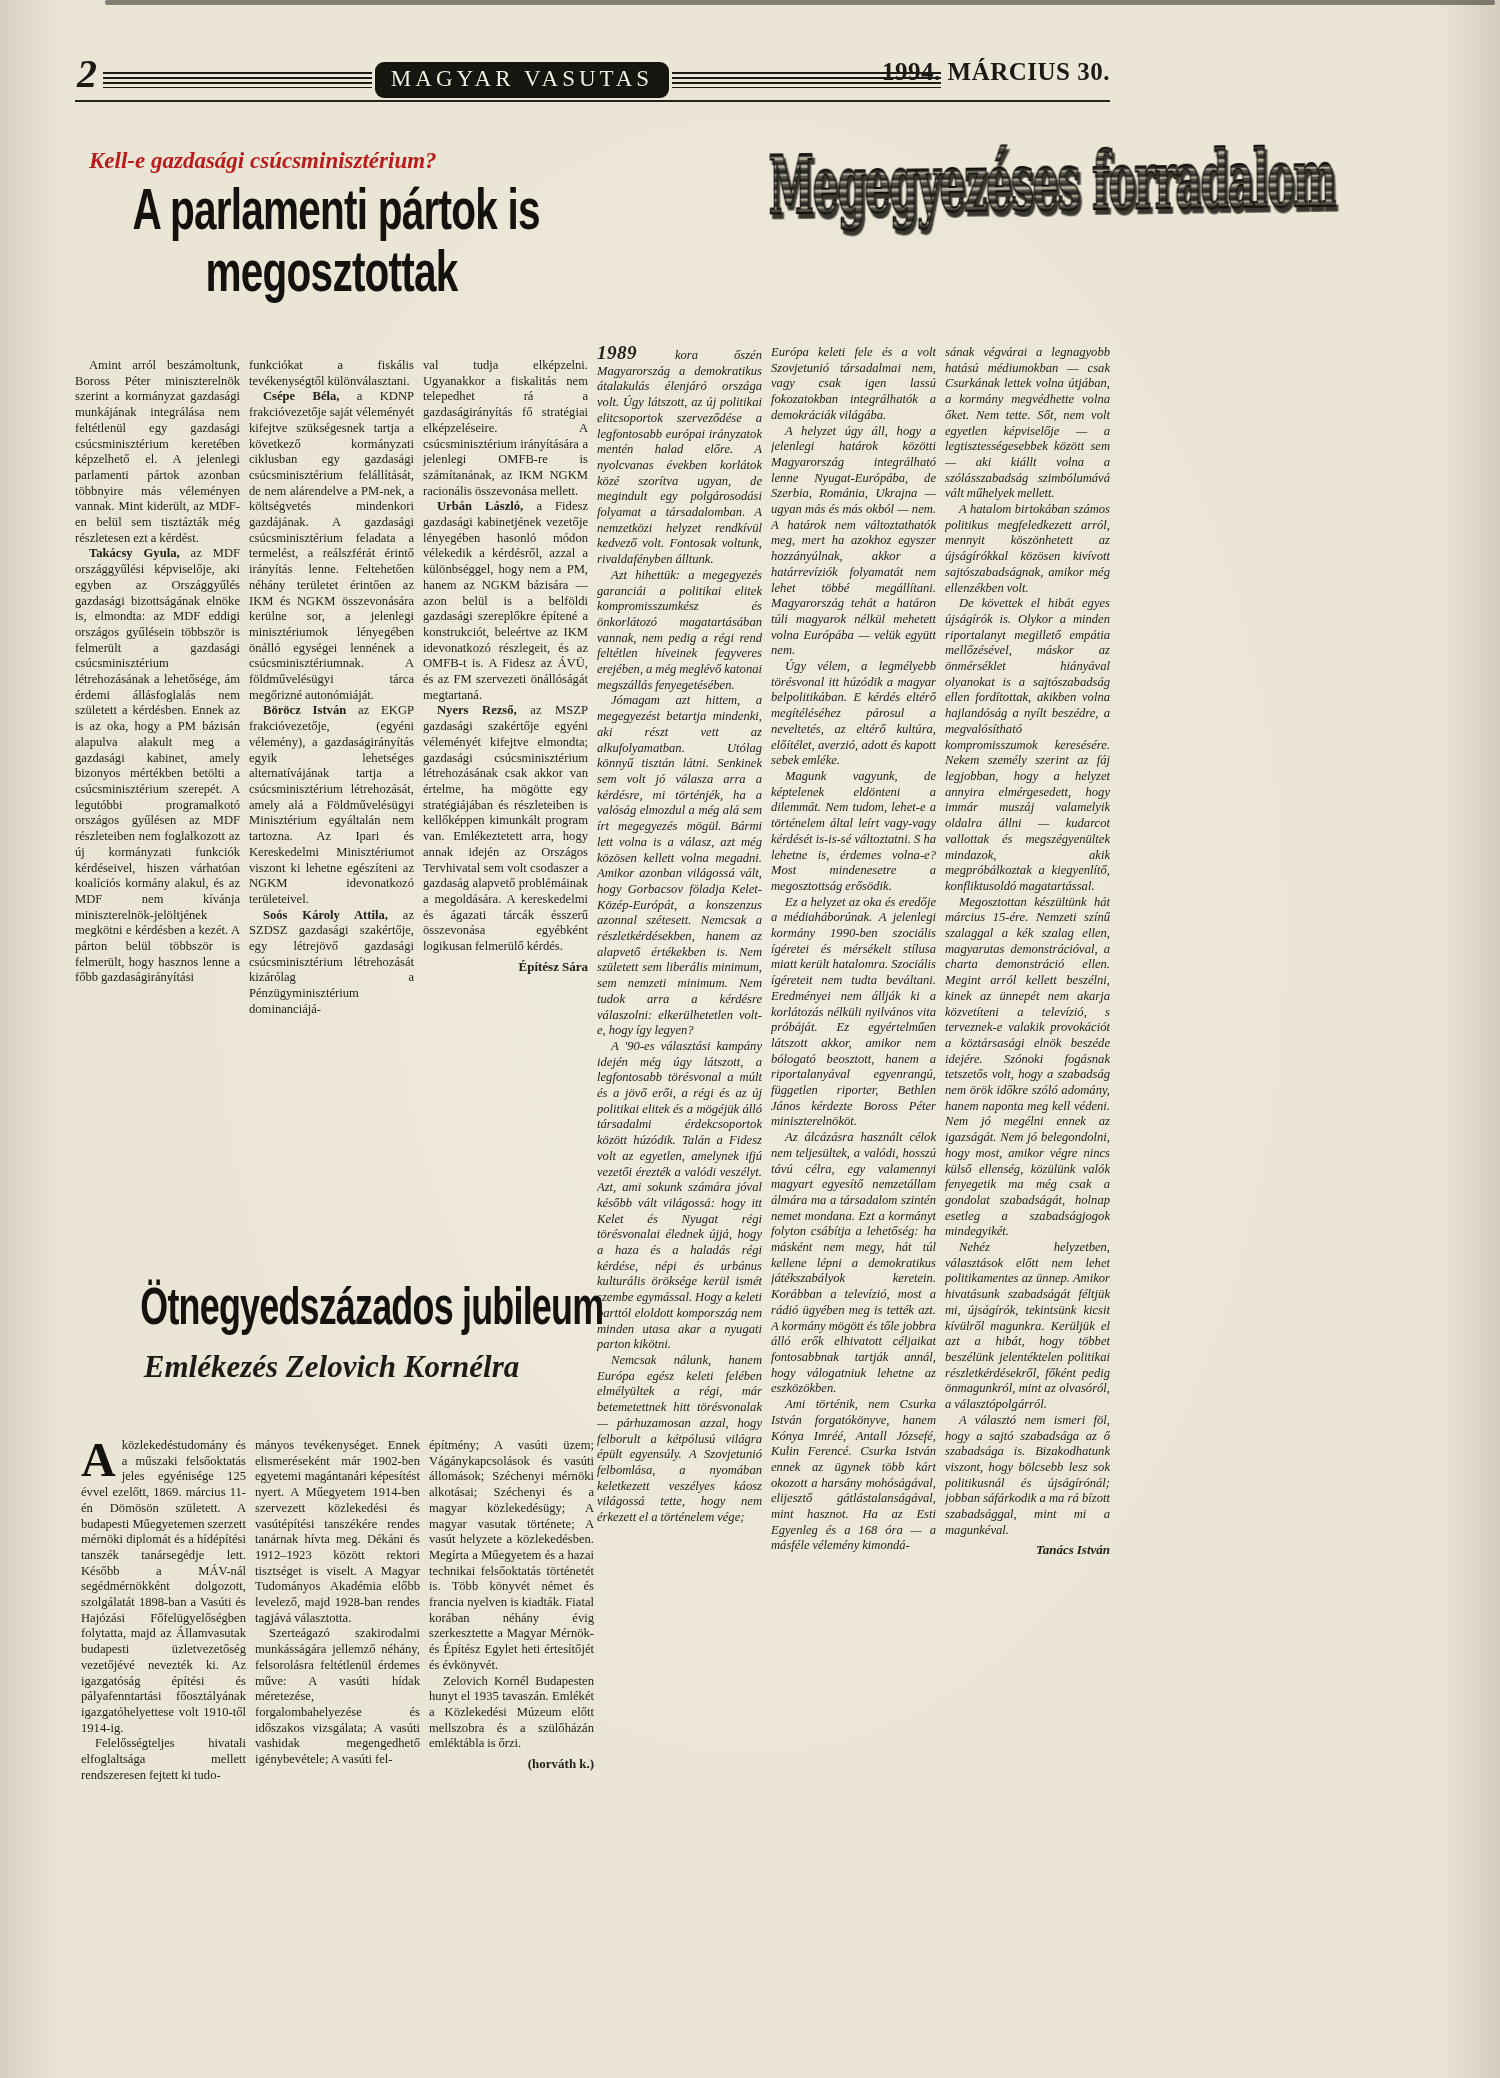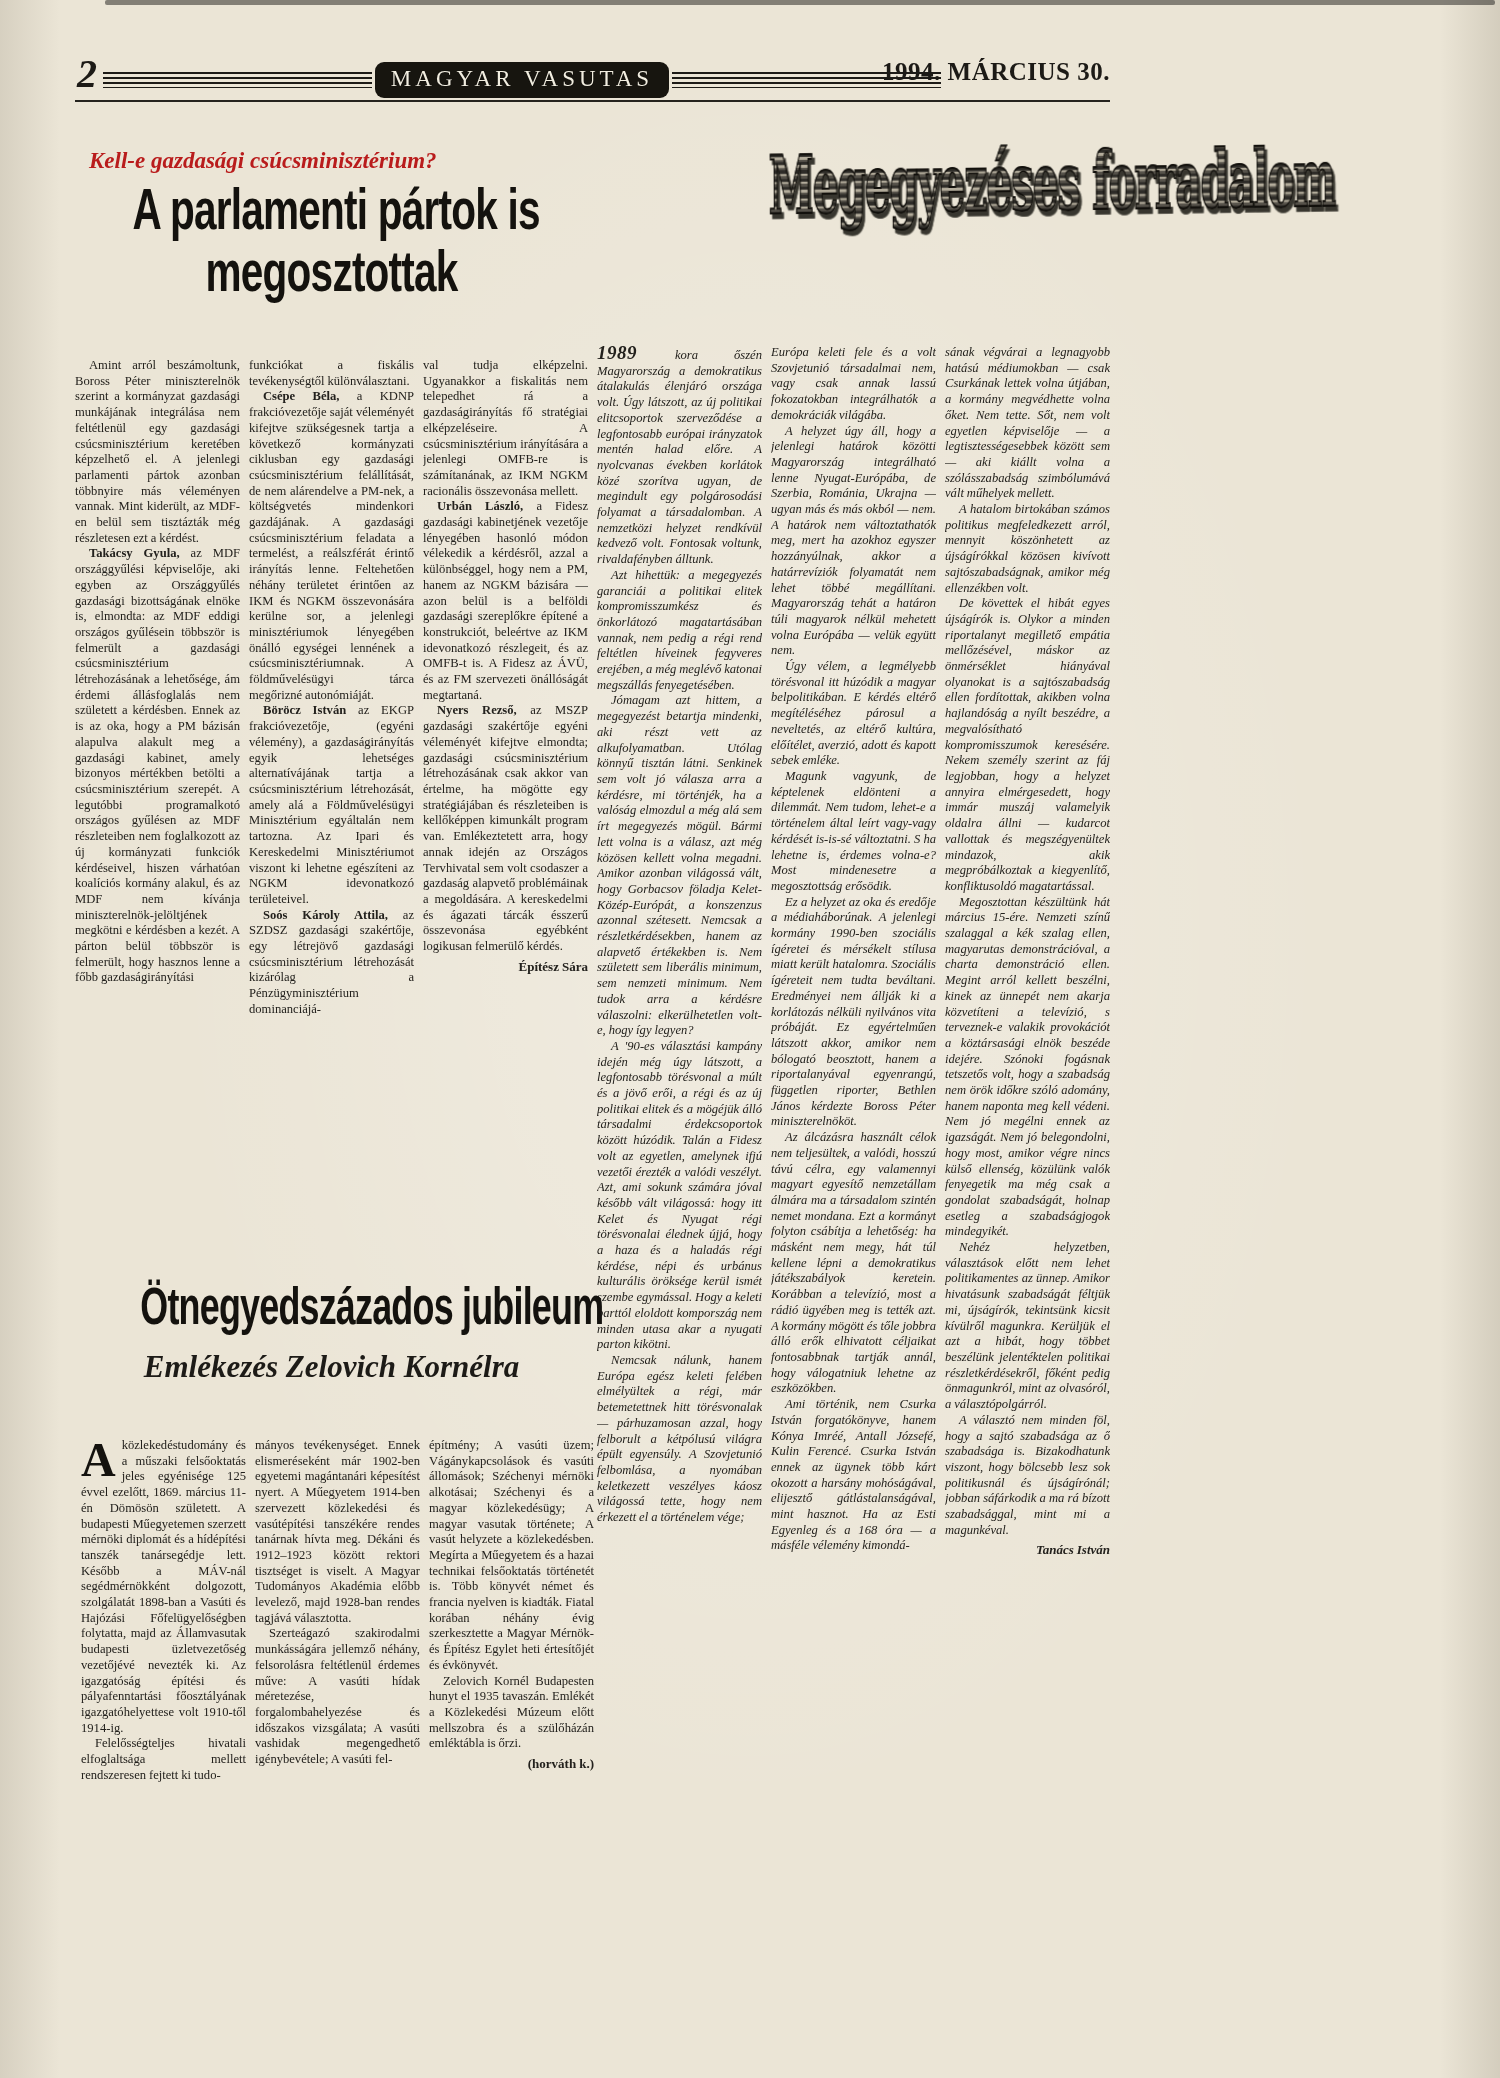--- a/index.html
+++ b/index.html
@@ -115,35 +115,35 @@
 
 <section class="ra-cols cols">
   <div class="col">
       <p class="noindent year-lead"><b>1989</b> kora őszén Magyarország a demokratikus átalakulás élenjáró országa volt. Úgy látszott, az új politikai elitcsoportok szerveződése a legfontosabb európai irányzatok mentén halad előre. A nyolcvanas években korlátok közé szorítva ugyan, de megindult egy polgárosodási folyamat a társadalomban. A nemzetközi helyzet rendkívül kedvező volt. Fontosak voltunk, rivaldafényben álltunk.</p>
       <p>Azt hihettük: a megegyezés garanciái a politikai elitek kompromisszumkész és önkorlátozó magatartásában vannak, nem pedig a régi rend feltétlen híveinek fegyveres erejében, a még meglévő katonai megszállás fenyegetésében.</p>
       <p>Jómagam azt hittem, a megegyezést betartja mindenki, aki részt vett az alkufolyamatban. Utólag könnyű tisztán látni. Senkinek sem volt jó válasza arra a kérdésre, mi történjék, ha a valóság elmozdul a még alá sem írt megegyezés mögül. Bármi lett volna is a válasz, azt még közösen kellett volna megadni. Amikor azonban világossá vált, hogy Gorbacsov föladja Kelet-Közép-Európát, a konszenzus azonnal szétesett. Nemcsak a részletkérdésekben, hanem az alapvető értékekben is. Nem született sem liberális minimum, sem nemzeti minimum. Nem tudok arra a kérdésre válaszolni: elkerülhetetlen volt-e, hogy így legyen?</p>
       <p>A '90-es választási kampány idején még úgy látszott, a legfontosabb törésvonal a múlt és a jövő erői, a régi és az új politikai elitek és a mögéjük álló társadalmi érdekcsoportok között húzódik. Talán a Fidesz volt az egyetlen, amelynek ifjú vezetői érezték a valódi veszélyt. Azt, ami sokunk számára jóval később vált világossá: hogy itt Kelet és Nyugat régi törésvonalai élednek újjá, hogy a haza és a haladás régi kérdése, népi és urbánus kulturális öröksége kerül ismét szembe egymással. Hogy a keleti parttól eloldott kompország nem minden utasa akar a nyugati parton kikötni.</p>
       <p>Nemcsak nálunk, hanem Európa egész keleti felében elmélyültek a régi, már betemetettnek hitt törésvonalak — párhuzamosan azzal, hogy felborult a kétpólusú világra épült egyensúly. A Szovjetunió felbomlása, a nyomában keletkezett veszélyes káosz világossá tette, hogy nem érkezett el a történelem vége;</p>
     </div>
   <div class="col">
-      <p class="noindent">Európa keleti fele és a volt Szovjetunió társadalmai nem, vagy csak annak lassú fokozatokban integrálhatók a demokráciák világába.</p>
+      <p class="noindent">Európa keleti fele és a volt Szovjetunió társadalmai nem, vagy csak igen lassú fokozatokban integrálhatók a demokráciák világába.</p>
       <p>A helyzet úgy áll, hogy a jelenlegi határok közötti Magyarország integrálható lenne Nyugat-Európába, de Szerbia, Románia, Ukrajna — ugyan más és más okból — nem. A határok nem változtathatók meg, mert ha azokhoz egyszer hozzányúlnak, akkor a határrevíziók folyamatát nem lehet többé megállítani. Magyarország tehát a határon túli magyarok nélkül mehetett volna Európába — velük együtt nem.</p>
       <p>Úgy vélem, a legmélyebb törésvonal itt húzódik a magyar belpolitikában. E kérdés eltérő megítéléséhez párosul a neveltetés, az eltérő kultúra, előítélet, averzió, adott és kapott sebek emléke.</p>
       <p>Magunk vagyunk, de képtelenek eldönteni a dilemmát. Nem tudom, lehet-e a történelem által leírt vagy-vagy kérdését is-is-sé változtatni. S ha lehetne is, érdemes volna-e? Most mindenesetre a megosztottság erősödik.</p>
       <p>Ez a helyzet az oka és eredője a médiaháborúnak. A jelenlegi kormány 1990-ben szociális ígéretei és mérsékelt stílusa miatt került hatalomra. Szociális ígéreteit nem tudta beváltani. Eredményei nem állják ki a korlátozás nélküli nyilvános vita próbáját. Ez egyértelműen látszott akkor, amikor nem bólogató beosztott, hanem a riportalanyával egyenrangú, független riporter, Bethlen János kérdezte Boross Péter miniszterelnököt.</p>
       <p>Az álcázásra használt célok nem teljesültek, a valódi, hosszú távú célra, egy valamennyi magyart egyesítő nemzetállam álmára ma a társadalom szintén nemet mondana. Ezt a kormányt folyton csábítja a lehetőség: ha másként nem megy, hát túl kellene lépni a demokratikus játékszabályok keretein. Korábban a televízió, most a rádió ügyében meg is tették azt. A kormány mögött és tőle jobbra álló erők elhivatott céljaikat fontosabbnak tartják annál, hogy válogatniuk lehetne az eszközökben.</p>
       <p>Ami történik, nem Csurka István forgatókönyve, hanem Kónya Imréé, Antall Józsefé, Kulin Ferencé. Csurka István ennek az ügynek több kárt okozott a harsány mohóságával, elijesztő gátlástalanságával, mint hasznot. Ha az Esti Egyenleg és a 168 óra — a másféle vélemény kimondá-</p>
     </div>
   <div class="col">
       <p class="noindent">sának végvárai a legnagyobb hatású médiumokban — csak Csurkának lettek volna útjában, a kormány megvédhette volna őket. Nem tette. Sőt, nem volt egyetlen képviselője — a legtisztességesebbek között sem — aki kiállt volna a szólásszabadság szimbólumává vált műhelyek mellett.</p>
       <p>A hatalom birtokában számos politikus megfeledkezett arról, mennyit köszönhetett az újságírókkal közösen kivívott sajtószabadságnak, amikor még ellenzékben volt.</p>
       <p>De követtek el hibát egyes újságírók is. Olykor a minden riportalanyt megillető empátia mellőzésével, máskor az önmérséklet hiányával olyanokat is a sajtószabadság ellen fordítottak, akikben volna hajlandóság a nyílt beszédre, a megvalósítható kompromisszumok keresésére. Nekem személy szerint az fáj legjobban, hogy a helyzet annyira elmérgesedett, hogy immár muszáj valamelyik oldalra állni — kudarcot vallottak és megszégyenültek mindazok, akik megpróbálkoztak a kiegyenlítő, konfliktusoldó magatartással.</p>
       <p>Megosztottan készültünk hát március 15-ére. Nemzeti színű szalaggal a kék szalag ellen, magyarutas demonstrációval, a charta demonstráció ellen. Megint arról kellett beszélni, kinek az ünnepét nem akarja közvetíteni a televízió, s terveznek-e valakik provokációt a köztársasági elnök beszéde idejére. Szónoki fogásnak tetszetős volt, hogy a szabadság nem örök időkre szóló adomány, hanem naponta meg kell védeni. Nem jó megélni ennek az igazságát. Nem jó belegondolni, hogy most, amikor végre nincs külső ellenség, közülünk valók fenyegetik ma még csak a gondolat szabadságát, holnap esetleg a szabadságjogok mindegyikét.</p>
       <p>Nehéz helyzetben, választások előtt nem lehet politikamentes az ünnep. Amikor hivatásunk szabadságát féltjük mi, újságírók, tekintsünk kicsit kívülről magunkra. Kerüljük el azt a hibát, hogy többet beszélünk jelentéktelen politikai részletkérdésekről, főként pedig önmagunkról, mint az olvasóról, a választópolgárról.</p>
-      <p>A választó nem minden föl, hogy a sajtó szabadsága az ő szabadsága is. Bizakodhatunk viszont, hogy bölcsebb lesz sok politikusnál és újságírónál; jobban sáfárkodik a ma rá bízott szabadsággal, mint mi a magunkéval.</p>
+      <p>A választó nem ismeri föl, hogy a sajtó szabadsága az ő szabadsága is. Bizakodhatunk viszont, hogy bölcsebb lesz sok politikusnál és újságírónál; jobban sáfárkodik a ma rá bízott szabadsággal, mint mi a magunkéval.</p>
       <p class="byline">Tanács István</p>
     </div>
 </section>
 
 <section class="jub-head">
   <h2 class="jub-headline">
     <span class="cond">Ötnegyedszázados jubileum</span>
   </h2>
   <div class="jub-subtitle">Emlékezés Zelovich Kornélra</div>
 </section>

